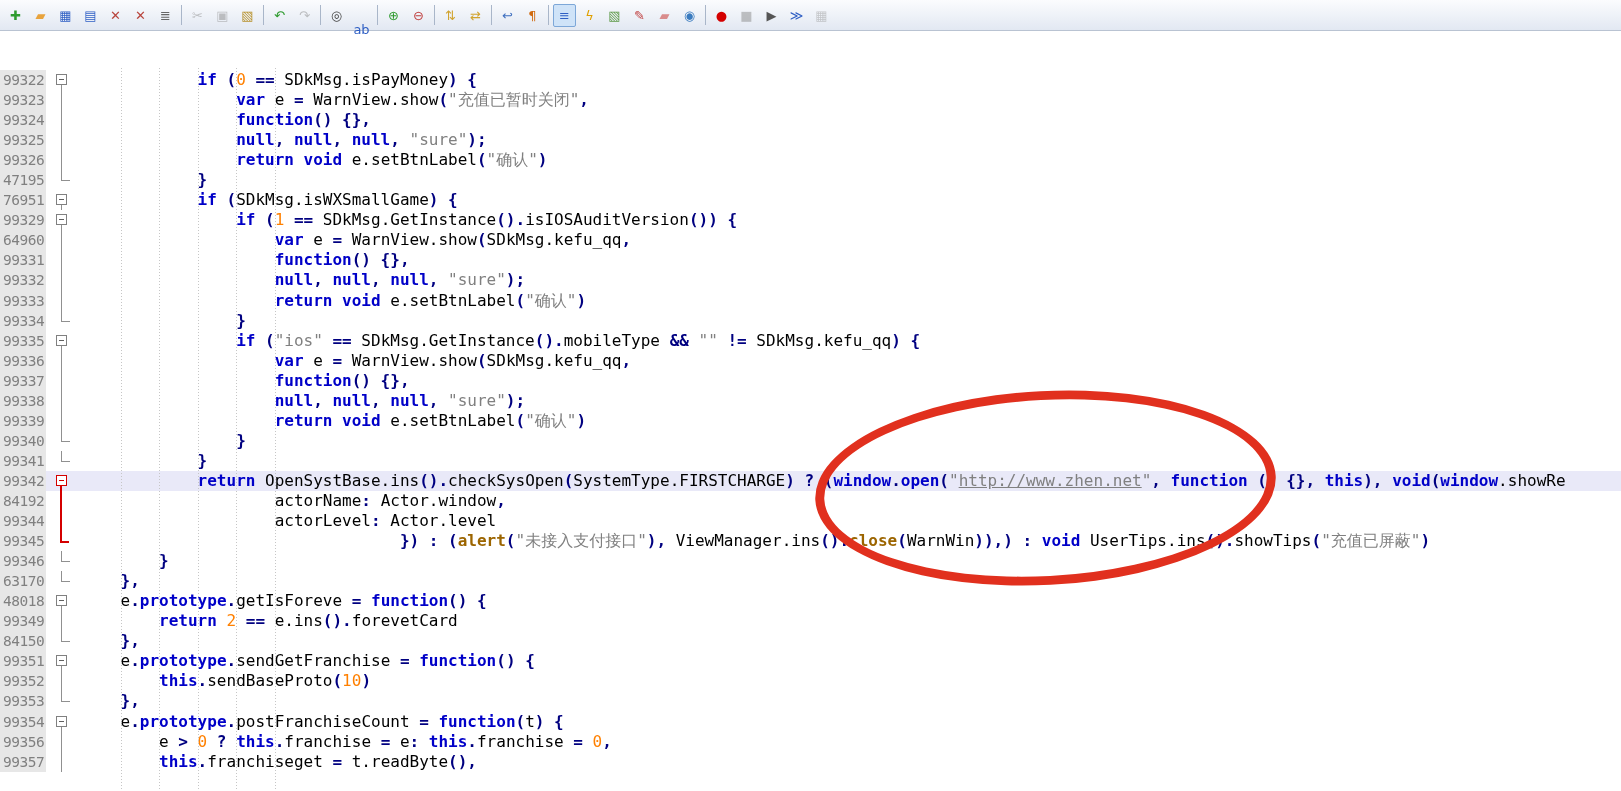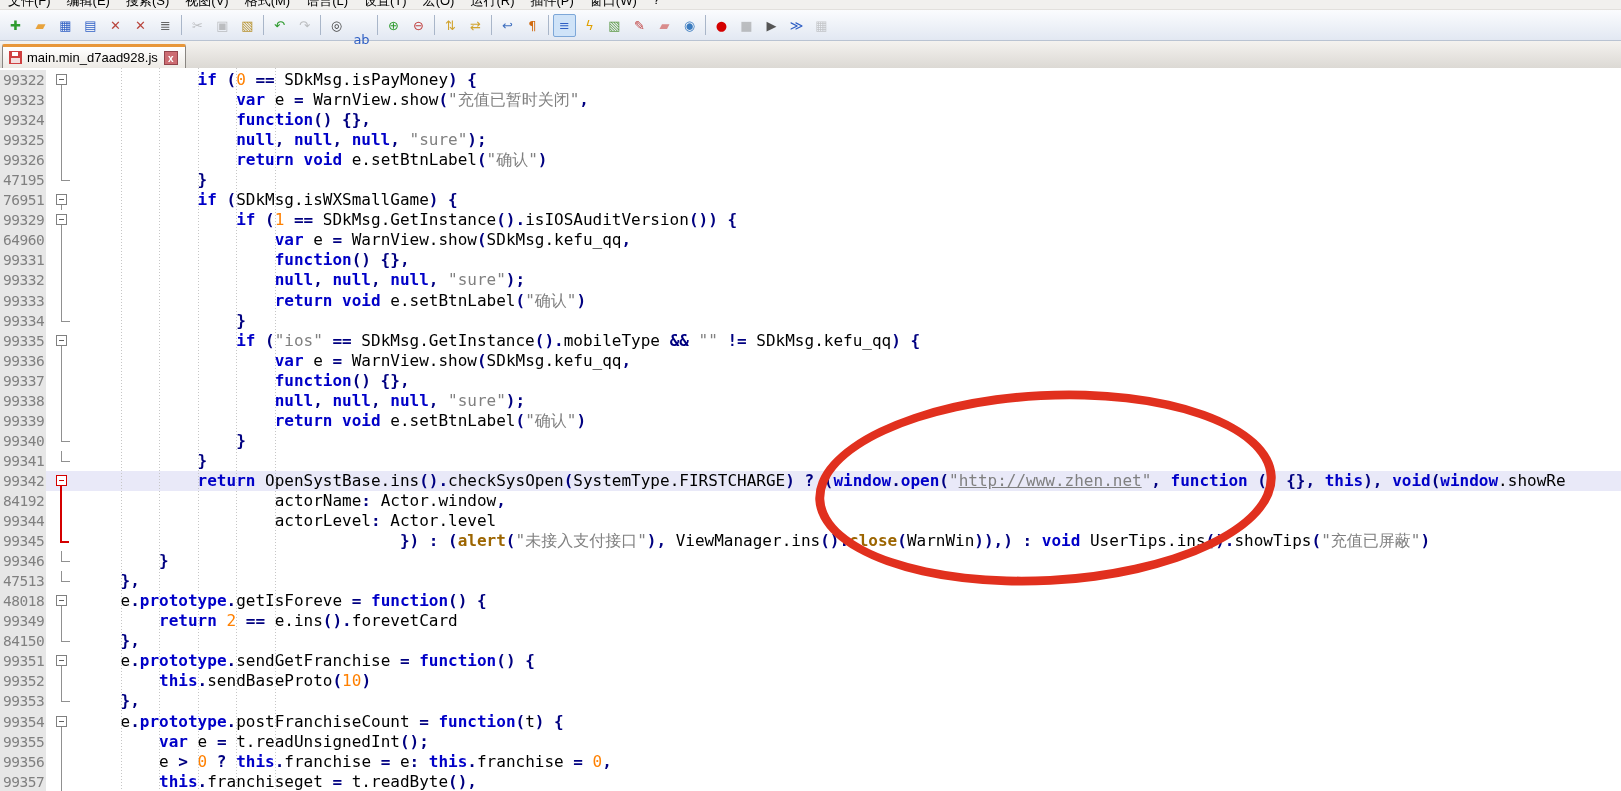--- a/index.html
+++ b/index.html
@@ -59,36 +59,20 @@
 
   
   .annotation-ellipse{position:absolute;left:815px;top:391px;width:443px;height:176px;
     border:9px solid #e1301e;border-radius:50%;transform:rotate(-3deg);pointer-events:none;z-index:50;}
 </style>
 </head>
 <body>
 
 <div class="app">
 
-  <div class="menubar">
-    <div class="menuclip" id="menubar">
-        <span class="mi">文件(F)</span>
-        <span class="mi">编辑(E)</span>
-        <span class="mi">搜索(S)</span>
-        <span class="mi">视图(V)</span>
-        <span class="mi">格式(M)</span>
-        <span class="mi">语言(L)</span>
-        <span class="mi">设置(T)</span>
-        <span class="mi">宏(O)</span>
-        <span class="mi">运行(R)</span>
-        <span class="mi">插件(P)</span>
-        <span class="mi">窗口(W)</span>
-        <span class="mi">?</span>
-      </div>
-  </div>
 
   <div class="toolbar" id="toolbar">
       <span class="tbi">
         <i style="color: rgb(46, 155, 46);">✚</i>
       </span>
       <span class="tbi">
         <i style="color: rgb(232, 163, 61);">▰</i>
       </span>
       <span class="tbi">
         <i style="color: rgb(47, 95, 196);">▦</i>
@@ -180,27 +164,20 @@
         <i style="color: rgb(85, 85, 85);">▶</i>
       </span>
       <span class="tbi">
         <i style="color: rgb(47, 95, 196);">≫</i>
       </span>
       <span class="tbi dis">
         <i style="color: rgb(154, 154, 154);">▦</i>
       </span>
     </div>
 
-  <div class="tabbar">
-    <div class="tab">
-      <span class="tab-doc-icon"></span>
-      <span class="tab-title">main.min_d7aad928.js</span>
-      <span class="tab-close">x</span>
-    </div>
-  </div>
 
   <div class="editor">
     <div class="lines" id="lines">
         <div class="row">
           <span class="num">99322</span>
           <span class="fold">
             <span class="fl bot"></span>
             <span class="fbox"></span>
           </span>
           <span class="code"><span>            </span><span style="color: rgb(0, 0, 200); font-weight: bold;">if</span><span style="color: rgb(0, 0, 128); font-weight: bold;"> (</span><span style="color: rgb(255, 128, 0);">0</span><span style="color: rgb(0, 0, 128); font-weight: bold;"> == </span><span style="color: rgb(0, 0, 0);">SDkMsg.isPayMoney</span><span style="color: rgb(0, 0, 128); font-weight: bold;">) {</span></span>
@@ -377,21 +354,21 @@
         </div>
         <div class="row">
           <span class="num">99346</span>
           <span class="fold">
             <span class="fl top"></span>
             <span class="ftick"></span>
           </span>
           <span class="code"><span>        </span><span style="color: rgb(0, 0, 128); font-weight: bold;">}</span></span>
         </div>
         <div class="row">
-          <span class="num">47513</span>
+          <span class="num">63170</span>
           <span class="fold">
             <span class="fl top"></span>
             <span class="ftick"></span>
           </span>
           <span class="code"><span>    </span><span style="color: rgb(0, 0, 128); font-weight: bold;">},</span></span>
         </div>
         <div class="row">
           <span class="num">48018</span>
           <span class="fold">
             <span class="fl bot"></span>
@@ -437,27 +414,20 @@
           </span>
           <span class="code"><span>    </span><span style="color: rgb(0, 0, 128); font-weight: bold;">},</span></span>
         </div>
         <div class="row">
           <span class="num">99354</span>
           <span class="fold">
             <span class="fl bot"></span>
             <span class="fbox"></span>
           </span>
           <span class="code"><span>    </span><span style="color: rgb(0, 0, 0);">e</span><span style="color: rgb(0, 0, 128); font-weight: bold;">.</span><span style="color: rgb(0, 0, 200); font-weight: bold;">prototype</span><span style="color: rgb(0, 0, 128); font-weight: bold;">.</span><span style="color: rgb(0, 0, 0);">postFranchiseCount </span><span style="color: rgb(0, 0, 128); font-weight: bold;">= </span><span style="color: rgb(0, 0, 200); font-weight: bold;">function</span><span style="color: rgb(0, 0, 128); font-weight: bold;">(</span><span style="color: rgb(0, 0, 0);">t</span><span style="color: rgb(0, 0, 128); font-weight: bold;">) {</span></span>
-        </div>
-        <div class="row">
-          <span class="num">99355</span>
-          <span class="fold">
-            <span class="fl full"></span>
-          </span>
-          <span class="code"><span>        </span><span style="color: rgb(0, 0, 200); font-weight: bold;">var</span><span style="color: rgb(0, 0, 0);"> e </span><span style="color: rgb(0, 0, 128); font-weight: bold;">= </span><span style="color: rgb(0, 0, 0);">t.readUnsignedInt</span><span style="color: rgb(0, 0, 128); font-weight: bold;">();</span></span>
         </div>
         <div class="row">
           <span class="num">99356</span>
           <span class="fold">
             <span class="fl full"></span>
           </span>
           <span class="code"><span>        </span><span style="color: rgb(0, 0, 0);">e </span><span style="color: rgb(0, 0, 128); font-weight: bold;">&gt; </span><span style="color: rgb(255, 128, 0);">0</span><span style="color: rgb(0, 0, 128); font-weight: bold;"> ? </span><span style="color: rgb(0, 0, 200); font-weight: bold;">this</span><span style="color: rgb(0, 0, 128); font-weight: bold;">.</span><span style="color: rgb(0, 0, 0);">franchise </span><span style="color: rgb(0, 0, 128); font-weight: bold;">= </span><span style="color: rgb(0, 0, 0);">e</span><span style="color: rgb(0, 0, 128); font-weight: bold;">: </span><span style="color: rgb(0, 0, 200); font-weight: bold;">this</span><span style="color: rgb(0, 0, 128); font-weight: bold;">.</span><span style="color: rgb(0, 0, 0);">franchise </span><span style="color: rgb(0, 0, 128); font-weight: bold;">= </span><span style="color: rgb(255, 128, 0);">0</span><span style="color: rgb(0, 0, 128); font-weight: bold;">,</span></span>
         </div>
         <div class="row">
           <span class="num">99357</span>

